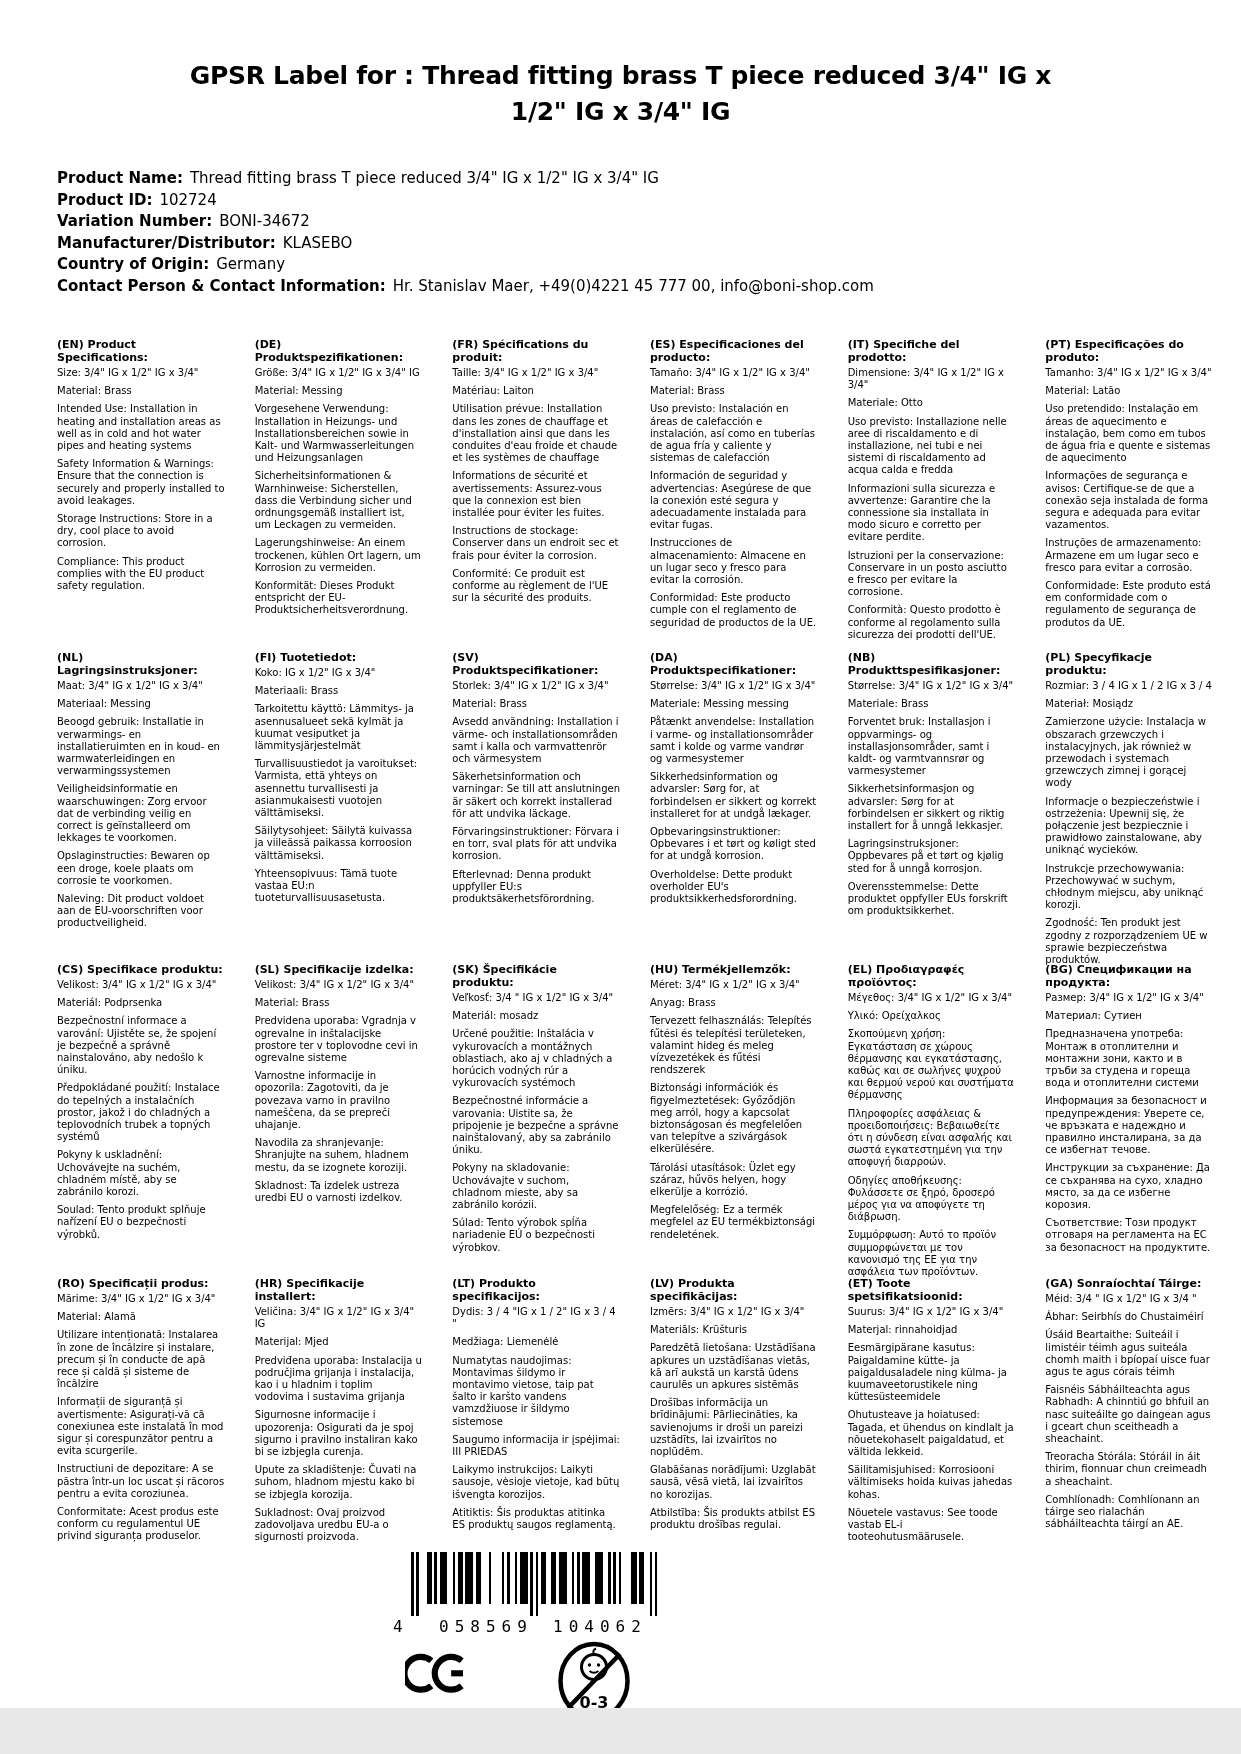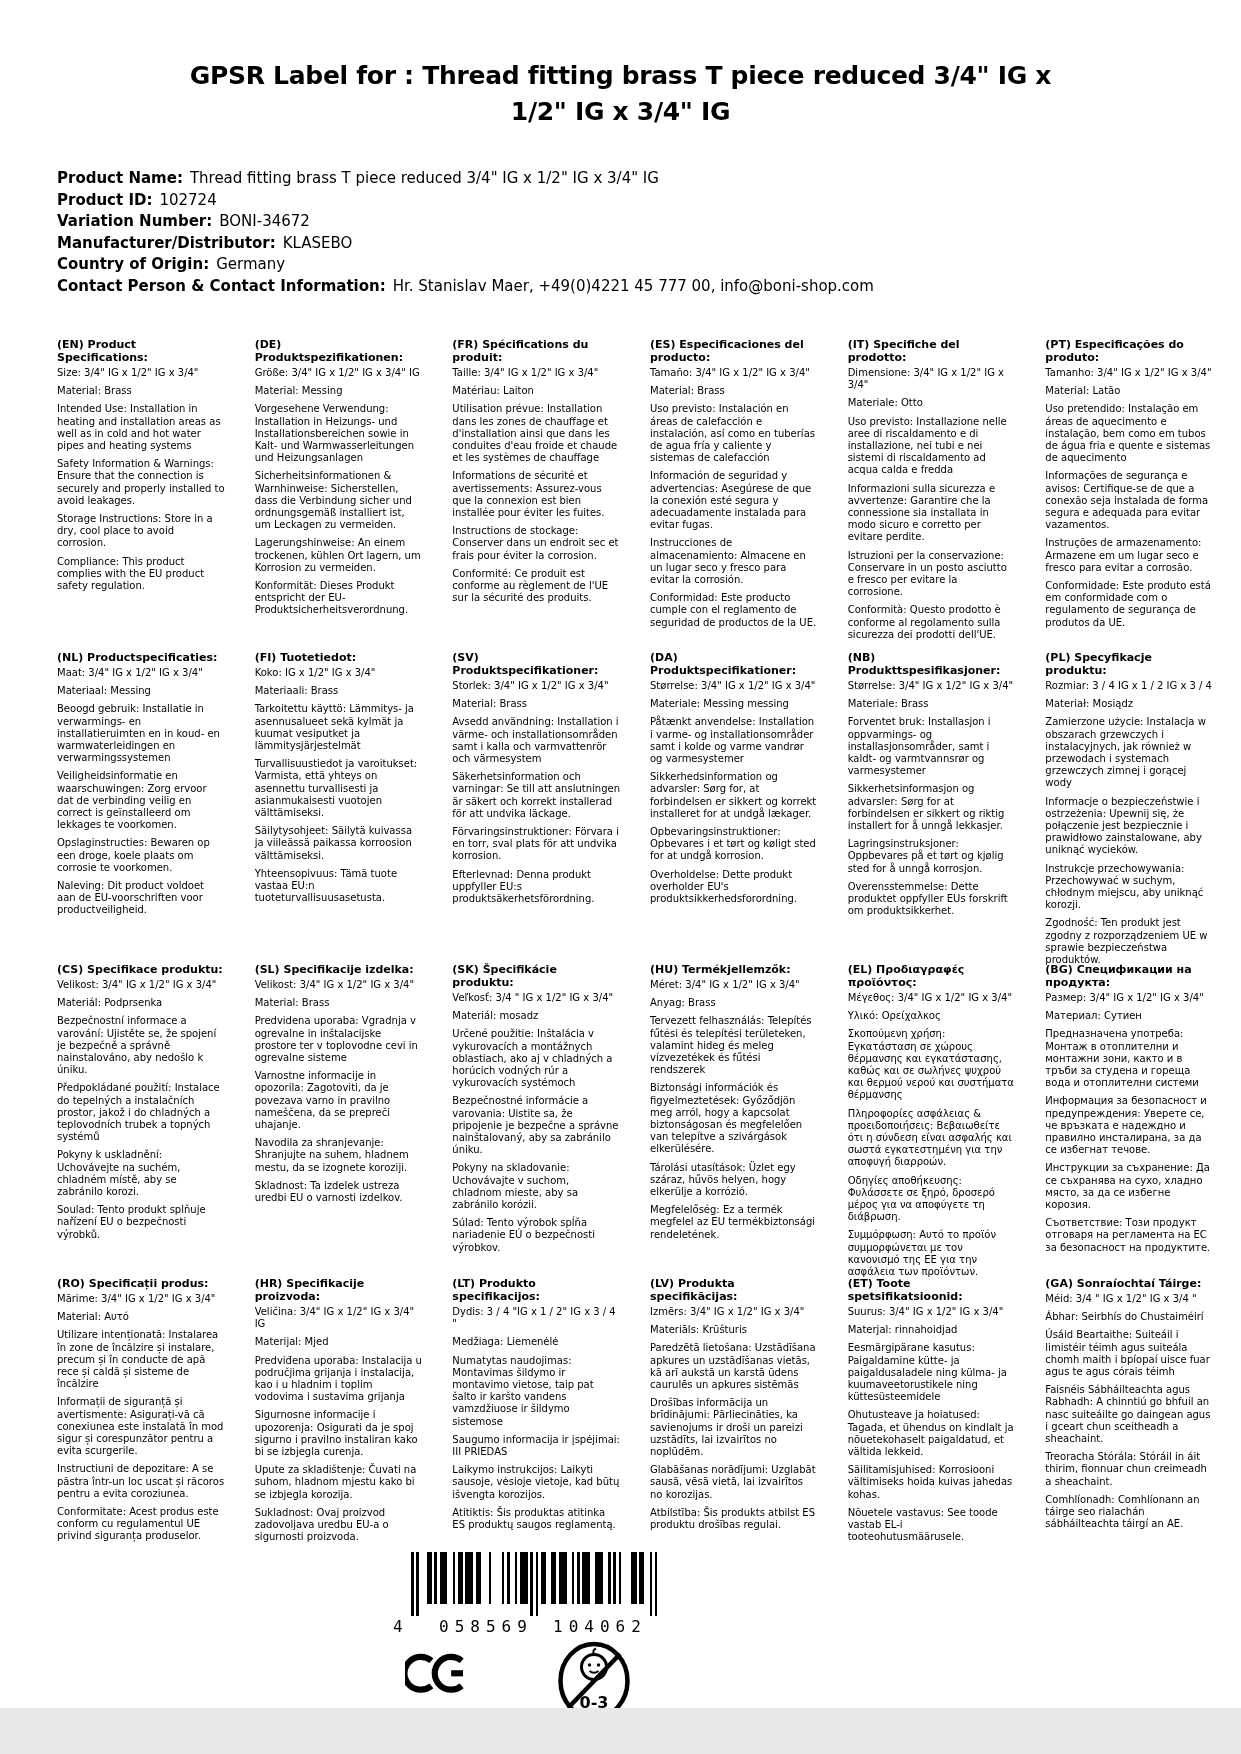--- a/index.html
+++ b/index.html
@@ -136,21 +136,21 @@
       <div class="lang-cell">
         <div class="lang-heading">(PT) Especificações do produto:</div>
         <p class="lang-par">Tamanho: 3/4" IG x 1/2" IG x 3/4"</p>
         <p class="lang-par">Material: Latão</p>
         <p class="lang-par">Uso pretendido: Instalação em áreas de aquecimento e instalação, bem como em tubos de água fria e quente e sistemas de aquecimento</p>
         <p class="lang-par">Informações de segurança e avisos: Certifique-se de que a conexão seja instalada de forma segura e adequada para evitar vazamentos.</p>
         <p class="lang-par">Instruções de armazenamento: Armazene em um lugar seco e fresco para evitar a corrosão.</p>
         <p class="lang-par">Conformidade: Este produto está em conformidade com o regulamento de segurança de produtos da UE.</p>
       </div>
       <div class="lang-cell">
-        <div class="lang-heading">(NL) Productspecificaties:</div>
+        <div class="lang-heading">(NL) Lagringsinstruksjoner:</div>
         <p class="lang-par">Maat: 3/4" IG x 1/2" IG x 3/4"</p>
         <p class="lang-par">Materiaal: Messing</p>
         <p class="lang-par">Beoogd gebruik: Installatie in verwarmings- en installatieruimten en in koud- en warmwaterleidingen en verwarmingssystemen</p>
         <p class="lang-par">Veiligheidsinformatie en waarschuwingen: Zorg ervoor dat de verbinding veilig en correct is geïnstalleerd om lekkages te voorkomen.</p>
         <p class="lang-par">Opslaginstructies: Bewaren op een droge, koele plaats om corrosie te voorkomen.</p>
         <p class="lang-par">Naleving: Dit product voldoet aan de EU-voorschriften voor productveiligheid.</p>
       </div>
       <div class="lang-cell">
         <div class="lang-heading">(FI) Tuotetiedot:</div>
         <p class="lang-par">Koko: IG x 1/2" IG x 3/4"</p>
@@ -246,28 +246,28 @@
         <p class="lang-par">Размер: 3/4" IG x 1/2" IG x 3/4"</p>
         <p class="lang-par">Материал: Сутиен</p>
         <p class="lang-par">Предназначена употреба: Монтаж в отоплителни и монтажни зони, както и в тръби за студена и гореща вода и отоплителни системи</p>
         <p class="lang-par">Информация за безопасност и предупреждения: Уверете се, че връзката е надеждно и правилно инсталирана, за да се избегнат течове.</p>
         <p class="lang-par">Инструкции за съхранение: Да се съхранява на сухо, хладно място, за да се избегне корозия.</p>
         <p class="lang-par">Съответствие: Този продукт отговаря на регламента на ЕС за безопасност на продуктите.</p>
       </div>
       <div class="lang-cell">
         <div class="lang-heading">(RO) Specificații produs:</div>
         <p class="lang-par">Mărime: 3/4" IG x 1/2" IG x 3/4"</p>
-        <p class="lang-par">Material: Αυτό</p>
+        <p class="lang-par">Material: Alamă</p>
         <p class="lang-par">Utilizare intenționată: Instalarea în zone de încălzire și instalare, precum și în conducte de apă rece și caldă și sisteme de încălzire</p>
         <p class="lang-par">Informații de siguranță și avertismente: Asigurați-vă că conexiunea este instalată în mod sigur și corespunzător pentru a evita scurgerile.</p>
         <p class="lang-par">Instructiuni de depozitare: A se păstra într-un loc uscat și răcoros pentru a evita coroziunea.</p>
         <p class="lang-par">Conformitate: Acest produs este conform cu regulamentul UE privind siguranța produselor.</p>
       </div>
       <div class="lang-cell">
-        <div class="lang-heading">(HR) Specifikacije proizvoda:</div>
+        <div class="lang-heading">(HR) Specifikacije installert:</div>
         <p class="lang-par">Veličina: 3/4" IG x 1/2" IG x 3/4" IG</p>
         <p class="lang-par">Materijal: Mjed</p>
         <p class="lang-par">Predviđena uporaba: Instalacija u područjima grijanja i instalacija, kao i u hladnim i toplim vodovima i sustavima grijanja</p>
         <p class="lang-par">Sigurnosne informacije i upozorenja: Osigurati da je spoj sigurno i pravilno instaliran kako bi se izbjegla curenja.</p>
         <p class="lang-par">Upute za skladištenje: Čuvati na suhom, hladnom mjestu kako bi se izbjegla korozija.</p>
         <p class="lang-par">Sukladnost: Ovaj proizvod zadovoljava uredbu EU-a o sigurnosti proizvoda.</p>
       </div>
       <div class="lang-cell">
         <div class="lang-heading">(LT) Produkto specifikacijos:</div>
         <p class="lang-par">Dydis: 3 / 4 "IG x 1 / 2" IG x 3 / 4 "</p>

